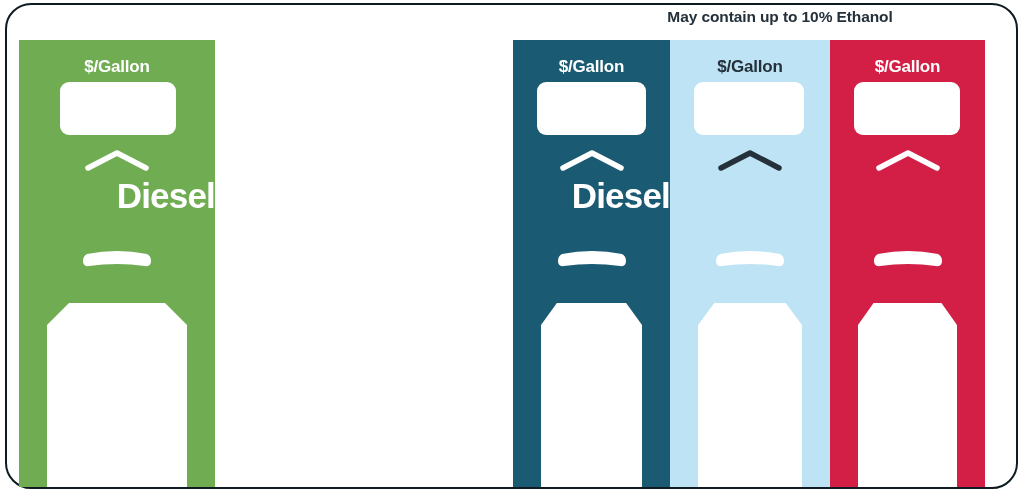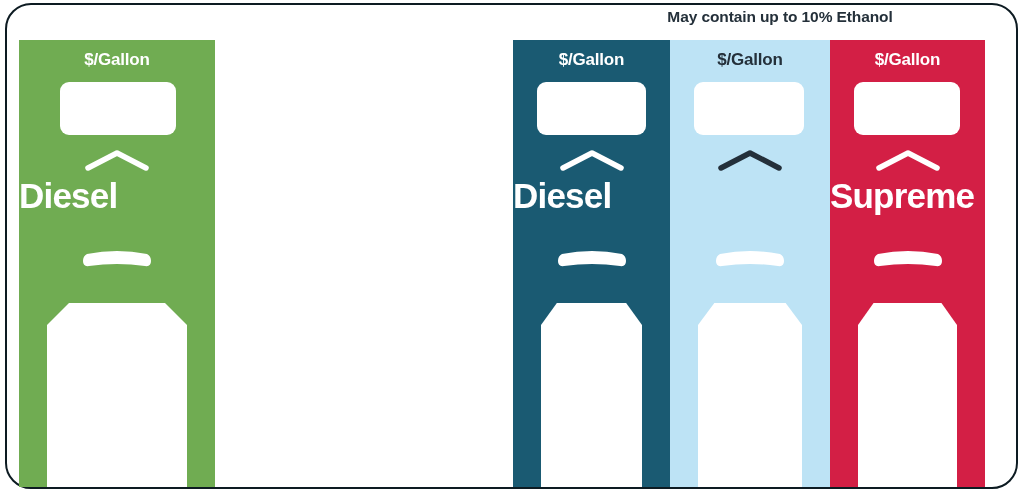--- a/index.html
+++ b/index.html
@@ -57,21 +57,21 @@
   .panel-diesel  { left: 19px;  width: 196px; }
   .panel-regular { left: 513px; width: 157px; }
   .panel-plus    { left: 670px; width: 160px; }
   .panel-supreme { left: 830px; width: 155px; }
 
   
   .unit-label {
     position: absolute;
     left: 0;
     right: 0;
-    top: 10px;
+    top: 17px;
     text-align: center;
     font-size: 17px;
     font-weight: bold;
     letter-spacing: -0.2px;
   }
 
   
   .price-box {
     position: absolute;
     top: 42px;
@@ -94,21 +94,21 @@
     height: 24px;
   }
   .chevron svg { display: block; width: 100%; height: 100%; }
 
   
   .grade-name {
     position: absolute;
     left: 0;
     right: 0;
     top: 135px;
-    text-align: left;
+    text-align: right;
     font-size: 35px;
     font-weight: bold;
     letter-spacing: -0.8px;
     line-height: 42px;
   }
 
   
   .pill {
     position: absolute;
     top: 208px;
@@ -221,21 +221,20 @@
   </div>
 
   <div class="panel panel-supreme">
     <div class="unit-label">$/Gallon</div>
     <div class="price-box"></div>
     <div class="chevron">
       <svg viewBox="0 0 66 24" xmlns="http://www.w3.org/2000/svg">
         <path d="M4 20 L33 5 L62 20" fill="none" stroke="#ffffff" stroke-width="5.5" stroke-linecap="round" stroke-linejoin="round"></path>
       </svg>
     </div>
-    <div class="grade-name">Supreme</div>
     <div class="pill">
       <svg viewBox="0 0 82 23" xmlns="http://www.w3.org/2000/svg">
         <path d="M11 6 Q41 0 71 6 Q75 8 75 13 Q75 19 69 18 Q41 14 13 18 Q7 19 7 13 Q7 8 11 6 Z" fill="#ffffff"></path>
       </svg>
     </div>
     <div class="nozzle-plate">
       <svg viewBox="0 0 140 184" preserveAspectRatio="none" xmlns="http://www.w3.org/2000/svg">
         <path d="M22 0 L118 0 L140 22 L140 184 L0 184 L0 22 Z" fill="#ffffff"></path>
       </svg>
     </div>

